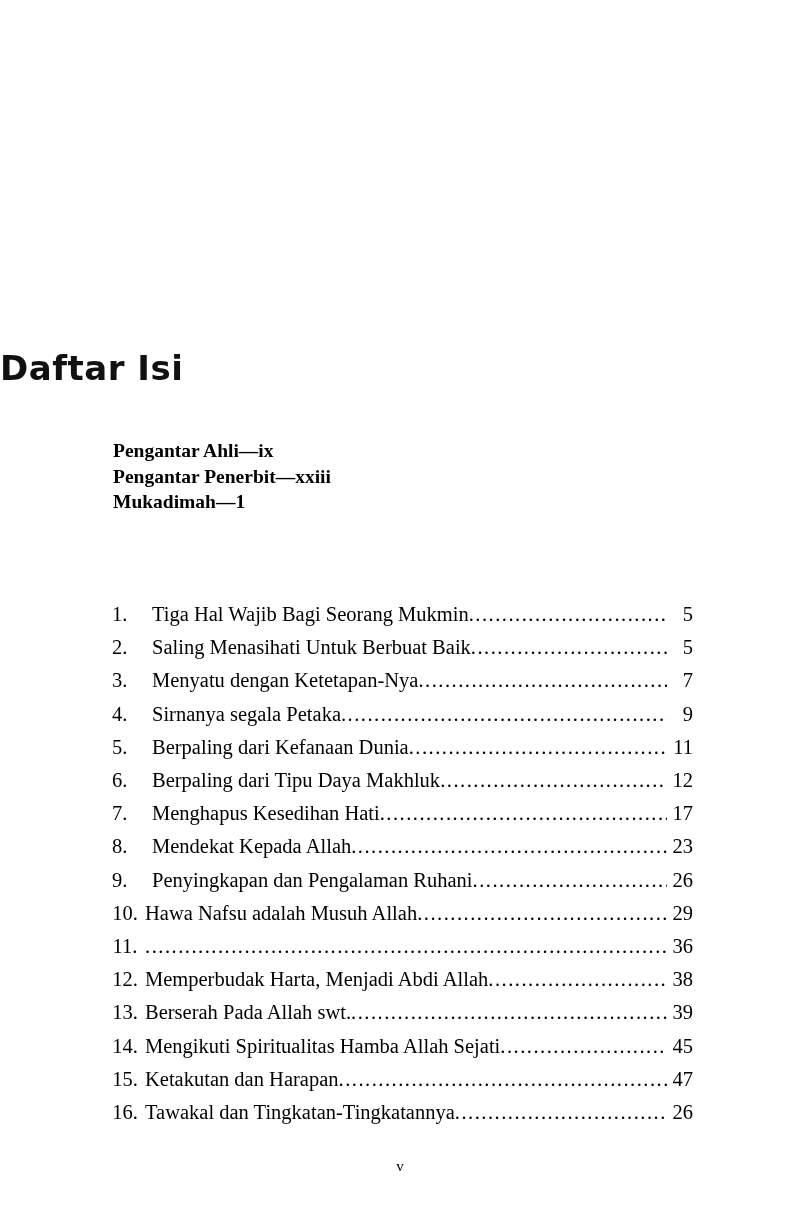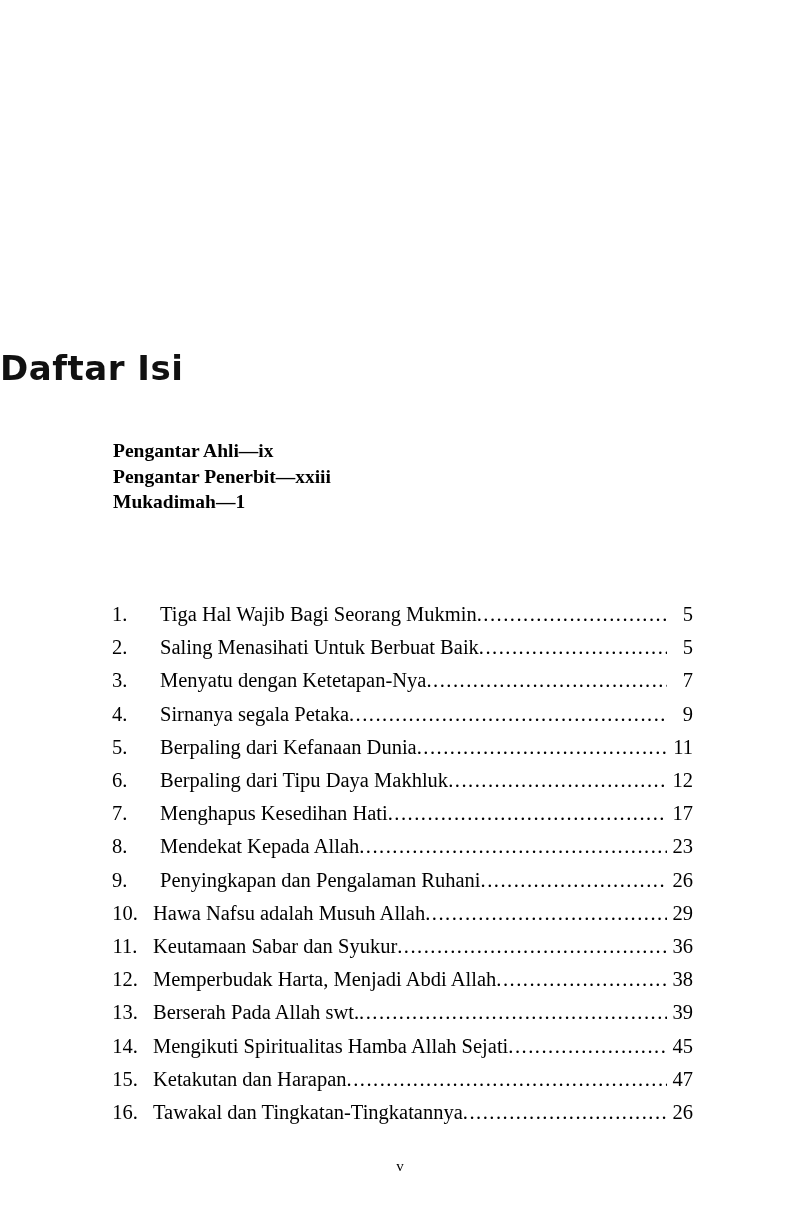--- a/index.html
+++ b/index.html
@@ -68,21 +68,20 @@
     flex: 0 0 40px;
     text-align: center;
     padding-right: 0;
   }
   .ch-num.single {
     text-align: left;
     padding-left: 7px;
   }
   .ch-title {
     flex: 0 0 auto;
-    margin-left: 8px;
   }
   .ch-leader {
     flex: 1 1 auto;
     overflow: hidden;
     white-space: nowrap;
     margin: 0;
     letter-spacing: 1.5px;
   }
   .ch-page {
     flex: 0 0 auto;
@@ -170,21 +169,20 @@
         <span class="ch-page">26</span>
       </div>
       <div class="chapter-row">
         <span class="ch-num">10.</span>
         <span class="ch-title">Hawa Nafsu adalah Musuh Allah</span>
         <span class="ch-leader">.......................................................................................................</span>
         <span class="ch-page">29</span>
       </div>
       <div class="chapter-row">
         <span class="ch-num">11.</span>
-        <span class="ch-title">Keutamaan Sabar dan Syukur</span>
         <span class="ch-leader">.......................................................................................................</span>
         <span class="ch-page">36</span>
       </div>
       <div class="chapter-row">
         <span class="ch-num">12.</span>
         <span class="ch-title">Memperbudak Harta, Menjadi Abdi Allah</span>
         <span class="ch-leader">.......................................................................................................</span>
         <span class="ch-page">38</span>
       </div>
       <div class="chapter-row">

